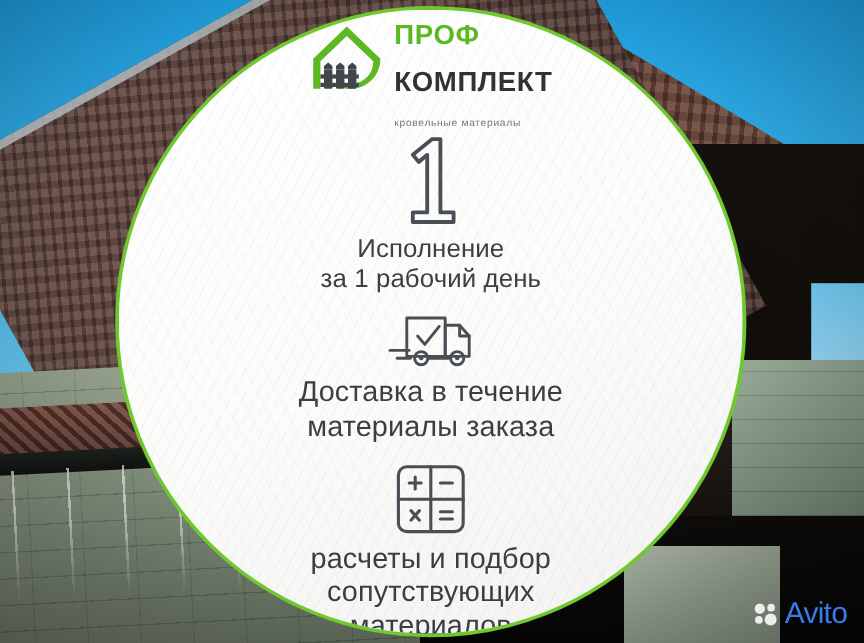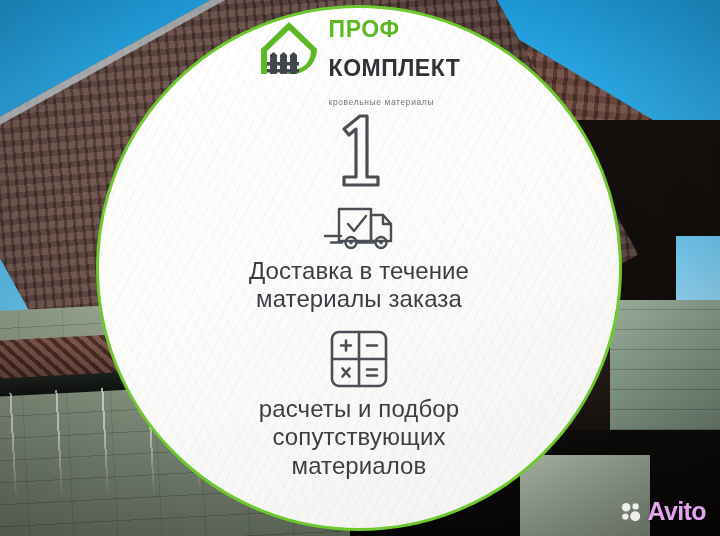--- a/index.html
+++ b/index.html
@@ -148,21 +148,21 @@
   .cap.small{font-size:24px;}
   .cap-line{display:block;white-space:nowrap;}
 
   
   .avito{
     position:absolute;right:14px;bottom:12px;display:flex;align-items:center;gap:6px;
     opacity:.95;
   }
   .avito-dots{width:20px;height:20px;display:block;}
   .avito-word{
-    color:#f0abfc;font-size:25px;font-weight:bold;letter-spacing:-.6px;line-height:1;
+    color:#3b82f6;font-size:25px;font-weight:normal;letter-spacing:-.6px;line-height:1;
     text-shadow:0 1px 3px rgba(0,0,0,.45);
   }
 </style>
 </head>
 <body>
 
 <div class="stage">
 
   <div class="photo">
     <div class="sky"></div>
@@ -208,20 +208,24 @@
           <span class="logo-l3">кровельные материалы</span>
         </span>
       </div>
 
       <div class="block b1">
         <span class="num-one">
           <svg viewBox="0 0 74 78" width="74" height="78">
             <path d="M22 18 L38 5 L45 5 L45 66 L56 66 L56 74 L22 74 L22 66 L34 66 L34 18 L27 24 Z" fill="none" stroke="#4a4e55" stroke-width="3.2" stroke-linejoin="round"></path>
           </svg>
         </span>
+        <div class="cap">
+          <span class="cap-line">Исполнение</span>
+          <span class="cap-line">за 1 рабочий день</span>
+        </div>
       </div>
 
       <div class="block b2">
         <span class="icon-truck">
           <svg viewBox="0 0 76 46" width="76" height="46">
             <g fill="none" stroke="#4a4e55" stroke-width="2.4" stroke-linecap="round" stroke-linejoin="round">
               <path d="M18 4 H50 V36 H18 Z"></path>
               <path d="M50 10 H62 L70 19 V36 H50 Z"></path>
               <path d="M62 10 V19 H70"></path>
               <path d="M27 19 l6 7 l12 -15"></path>

